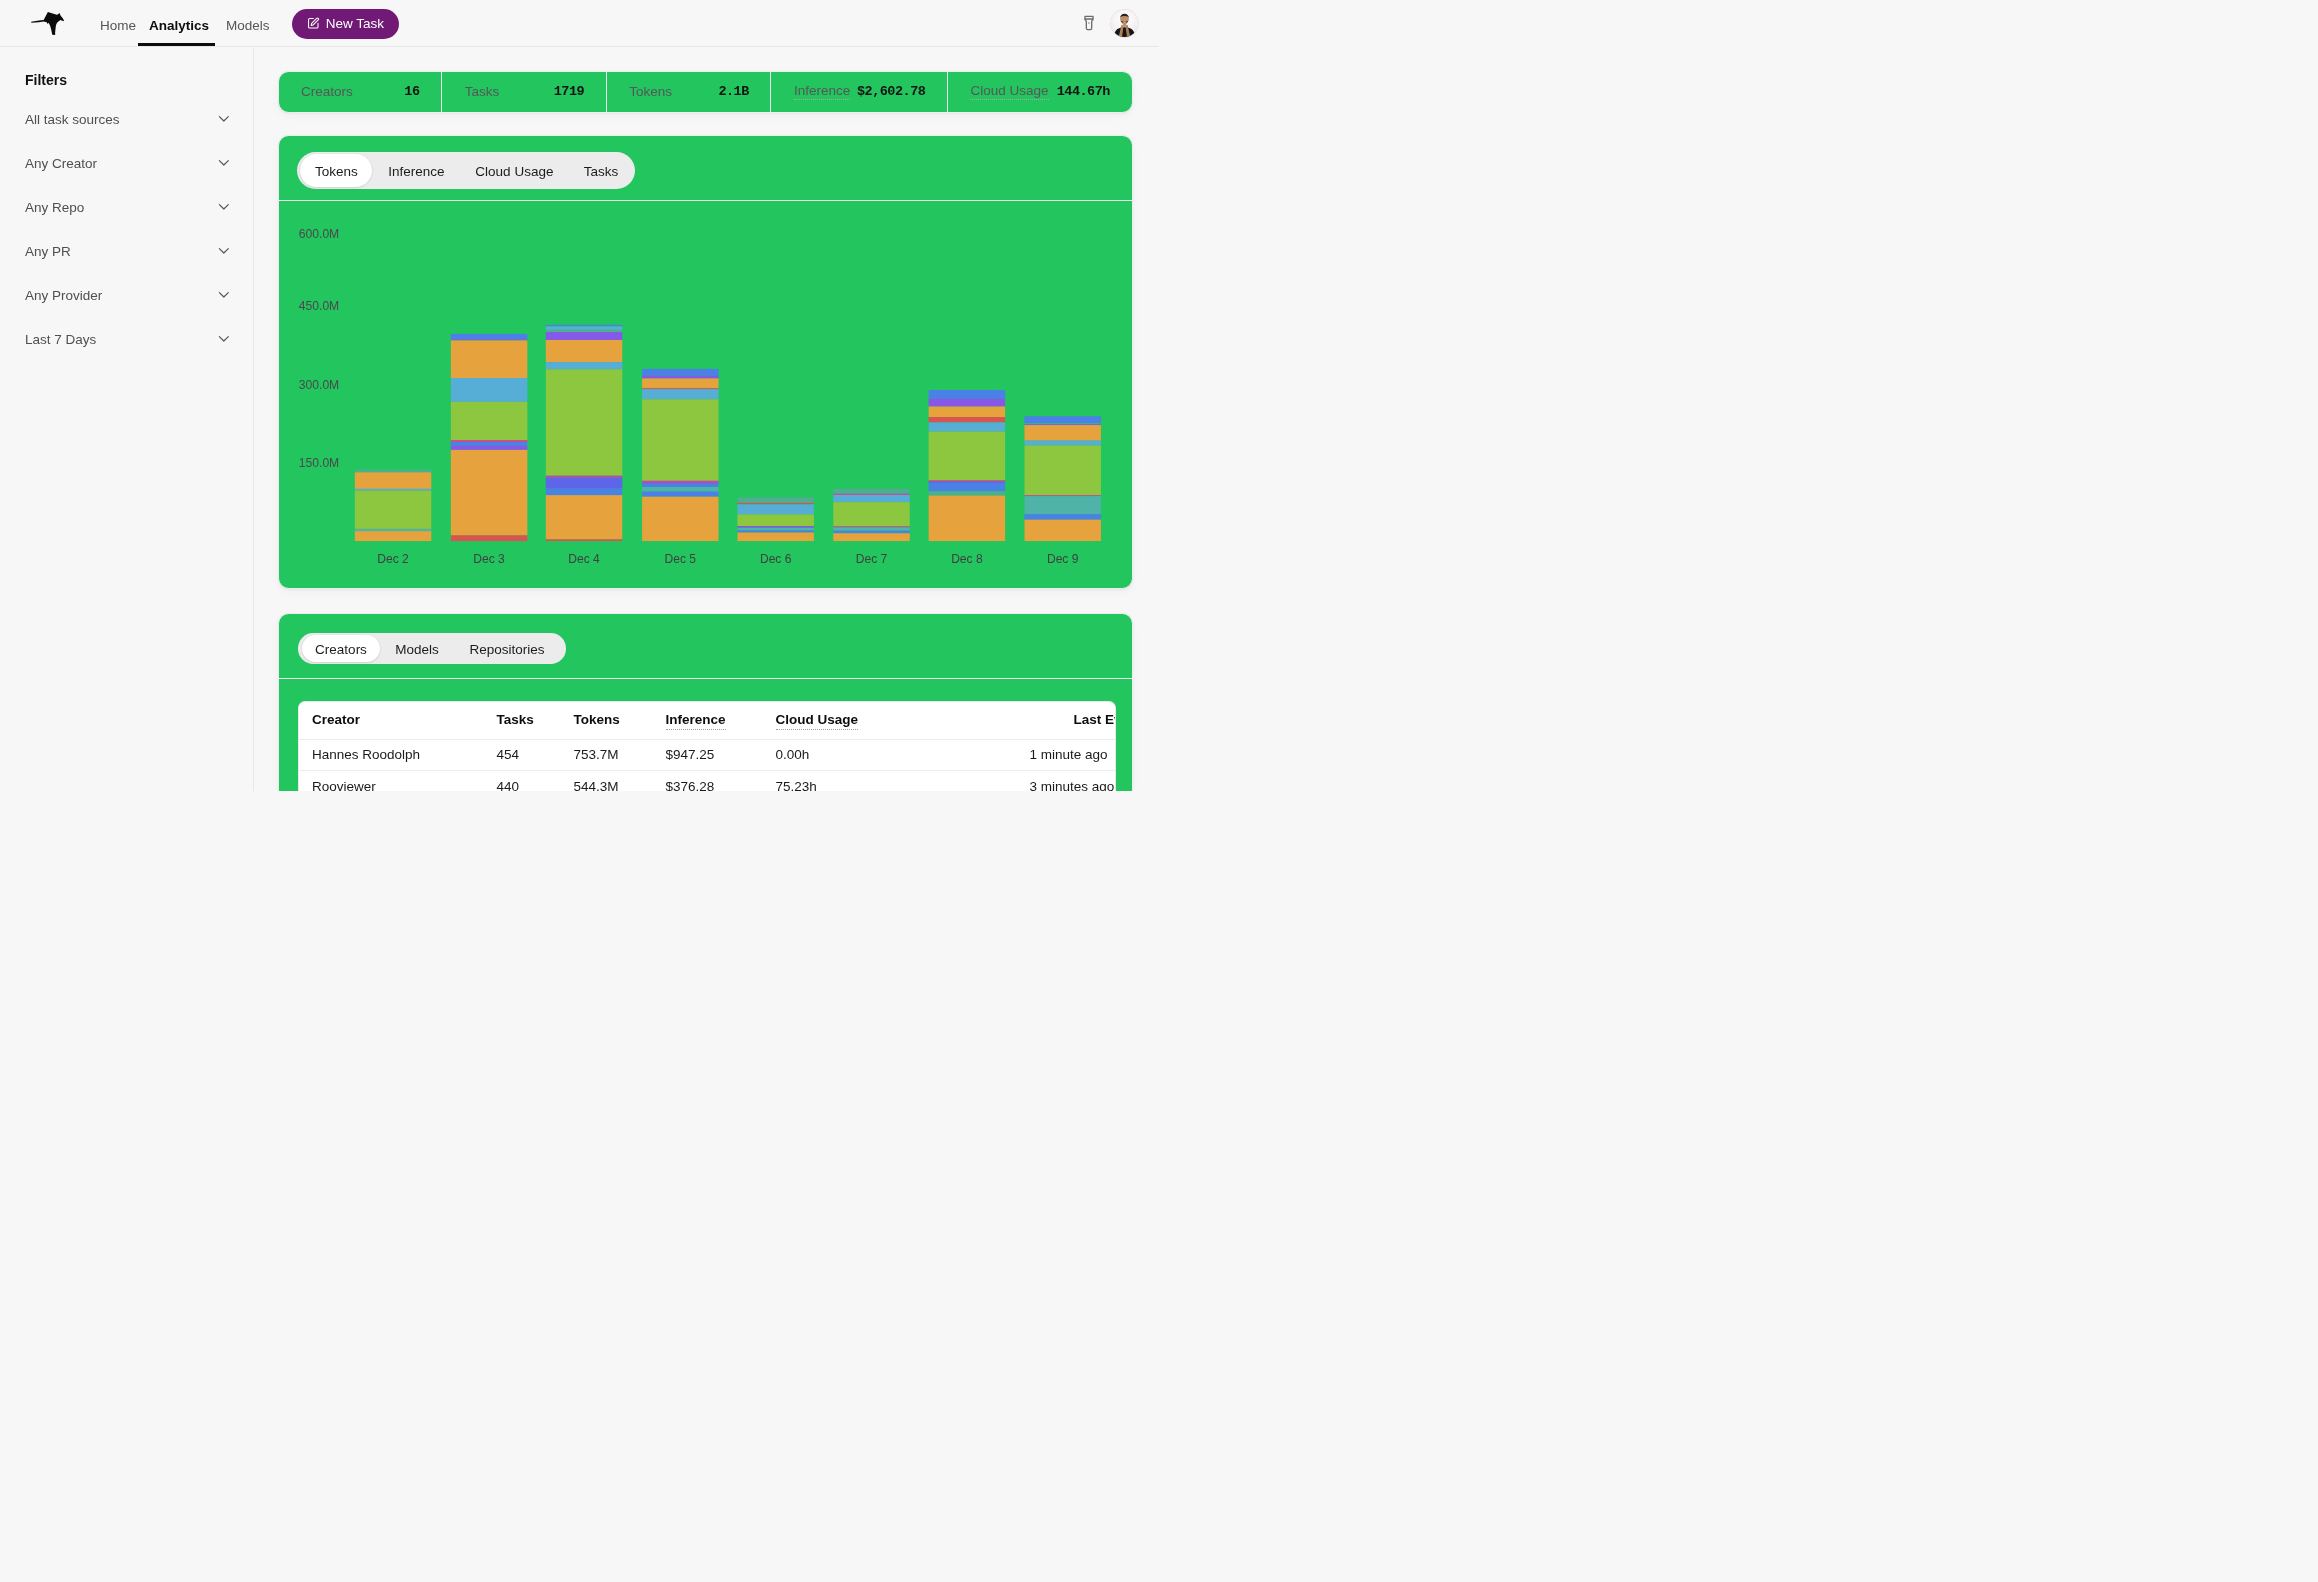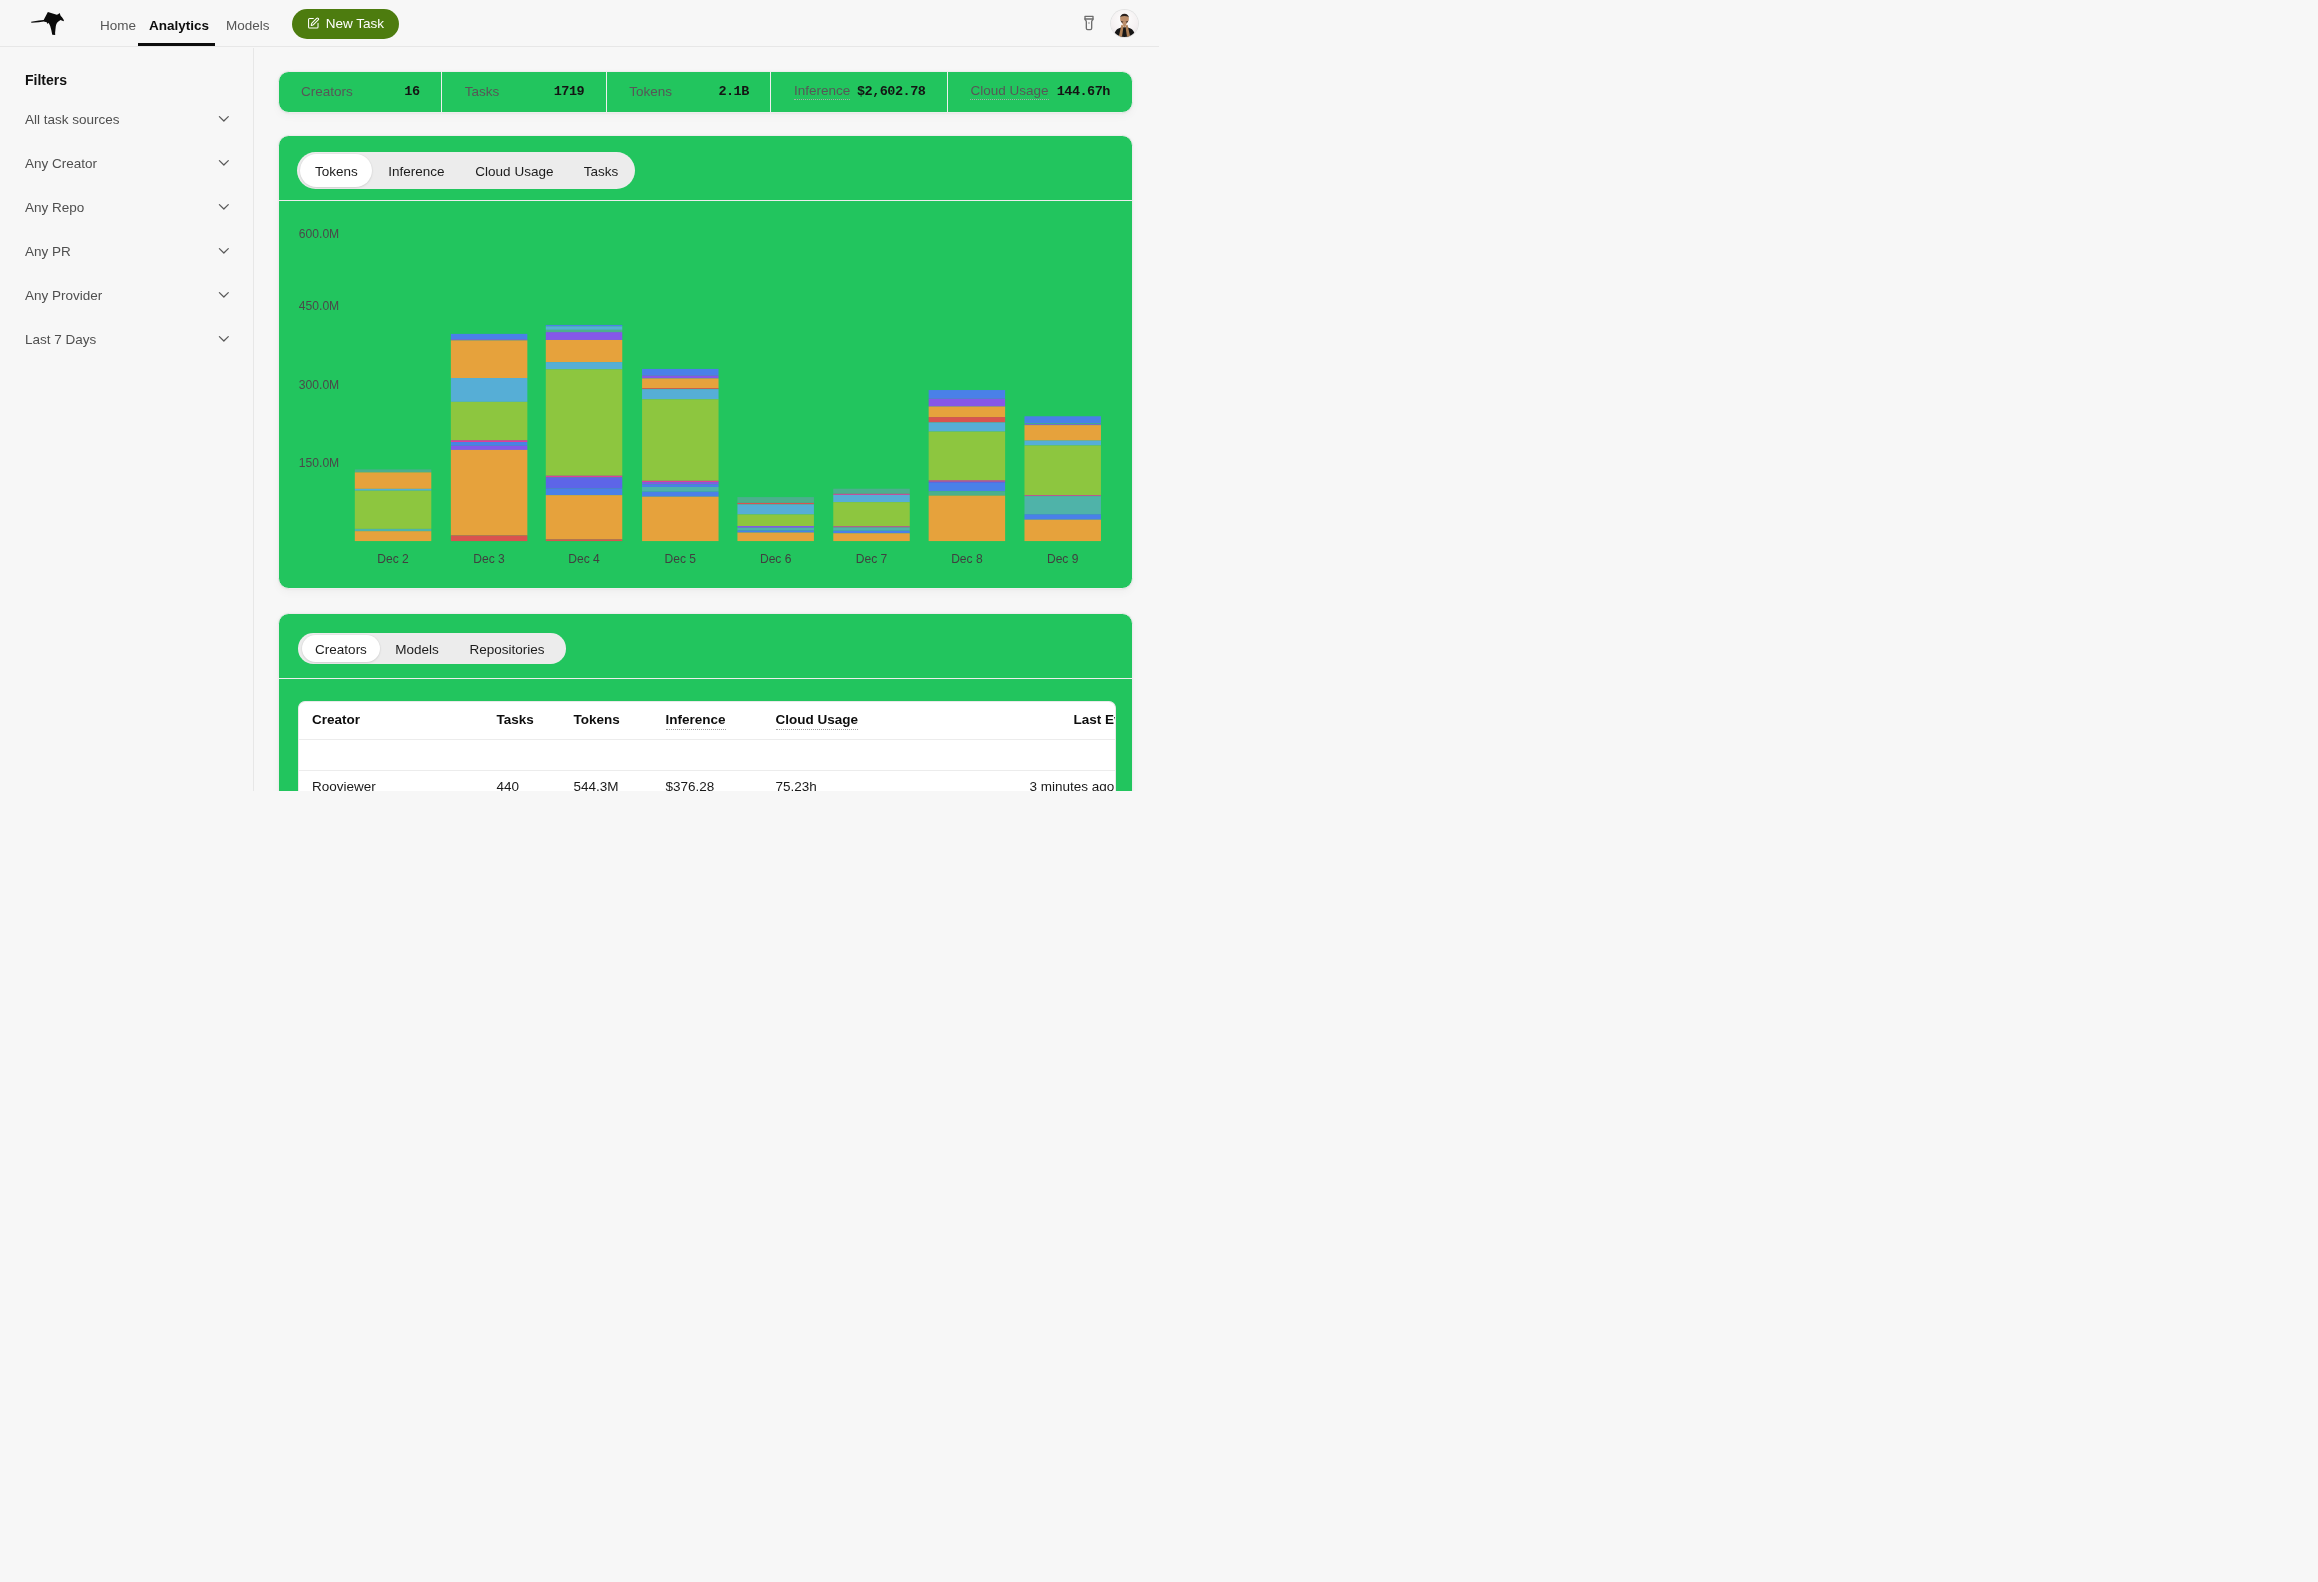--- a/index.html
+++ b/index.html
@@ -2,21 +2,21 @@
 <html style="font-size:14.4px"><head><meta charset="utf-8"><title>Analytics</title>
 <style>
 *{margin:0;padding:0;box-sizing:border-box;}
 html,body{width:1159px;height:791px;overflow:hidden;}
 body{font-family:"Liberation Sans",sans-serif;background:#f7f7f7;color:#171717;position:relative;}
 .nav{position:absolute;left:0;top:0;width:1159px;height:47px;border-bottom:0.9px solid #e7e7e7;background:#f7f7f7;}
 .logo{position:absolute;left:31px;top:11.7px;}
 .navlink{position:absolute;top:1.6px;height:47px;line-height:47px;font-size:13.5px;color:#565656;text-align:right;}
 .navlink.active{color:#0d0d0d;font-weight:600;}
 .underline{position:absolute;left:138px;top:43px;width:77px;height:2.7px;background:#0d0d0d;}
-.newtask{position:absolute;left:292px;top:8.6px;width:107px;height:30px;background:#4d7c0f;border-radius:15.3px;display:flex;align-items:center;justify-content:center;gap:6.3px;color:#fff;font-size:13.5px;font-weight:500;}
+.newtask{position:absolute;left:292px;top:8.6px;width:107px;height:30px;background:#701a75;border-radius:15.3px;display:flex;align-items:center;justify-content:center;gap:6.3px;color:#fff;font-size:13.5px;font-weight:500;}
 .torch{position:absolute;left:1081px;top:15.3px;}
 .avatar{position:absolute;left:1111px;top:10px;width:27px;height:27px;border-radius:50%;overflow:hidden;box-shadow:0 0 0 0.9px rgba(0,0,0,0.08);}
 .sidebar{position:absolute;left:0;top:48px;width:254px;height:743px;border-right:0.9px solid #e7e7e7;}
 .sb-title{position:absolute;left:25px;top:24px;font-size:14px;font-weight:700;color:#111;}
 .sb-row{position:absolute;left:25px;width:205px;font-size:13.5px;color:#4f4f4f;}
 .sb-row svg{position:absolute;right:0;top:2.7px;}
 .main{position:absolute;left:255px;top:48px;width:905px;height:743px;}
 .card{position:absolute;background:#22c55e;border:0.9px solid #ededed;border-radius:10.8px;box-shadow:0 0.9px 1.8px rgba(0,0,0,0.04),0 3.6px 9px rgba(0,0,0,0.03);}
 .stats{left:22.5px;top:22.5px;width:855px;height:42px;display:flex;}
 .stat{display:flex;align-items:center;justify-content:space-between;padding:0 21.6px 0 22.5px;border-right:0.9px solid #efefef;}
@@ -237,20 +237,28 @@
 <div class="tablewrap">
         <div class="trow thead" style="top:0px;height:37px;">
           <div class="tcell" style="left:13.5px;top:10.4px;">Creator</div>
           <div class="tcell" style="left:198px;top:10.4px;">Tasks</div>
           <div class="tcell" style="left:275px;top:10.4px;">Tokens</div>
           <div class="tcell" style="left:367px;top:10.4px;"><span class="dot">Inference</span></div>
           <div class="tcell" style="left:477px;top:10.4px;"><span class="dot">Cloud Usage</span></div>
           <div class="tcell" style="left:731px;top:10.4px;margin-left:44px;">Last Event</div>
         </div>
         <div style="position:absolute;top:37px;left:0;width:100%;height:0.9px;background:#ececec;"></div>
+        <div class="trow tbody" style="top:37px;height:31px;">
+          <div class="tcell" style="left:13.5px;top:7.6px;">Hannes Roodolph</div>
+          <div class="tcell" style="left:198px;top:7.6px;">454</div>
+          <div class="tcell" style="left:275px;top:7.6px;">753.7M</div>
+          <div class="tcell" style="left:367px;top:7.6px;">$947.25</div>
+          <div class="tcell" style="left:477px;top:7.6px;">0.00h</div>
+          <div class="tcell" style="left:731px;top:7.6px;">1 minute ago</div>
+        </div>
         <div style="position:absolute;top:68px;left:0;width:100%;height:0.9px;background:#ececec;"></div>
         <div class="trow tbody" style="top:69px;height:31px;">
           <div class="tcell" style="left:13.5px;top:7.6px;">Rooviewer</div>
           <div class="tcell" style="left:198px;top:7.6px;">440</div>
           <div class="tcell" style="left:275px;top:7.6px;">544.3M</div>
           <div class="tcell" style="left:367px;top:7.6px;">$376.28</div>
           <div class="tcell" style="left:477px;top:7.6px;">75.23h</div>
           <div class="tcell" style="left:731px;top:7.6px;">3 minutes ago</div>
         </div>
       </div>

